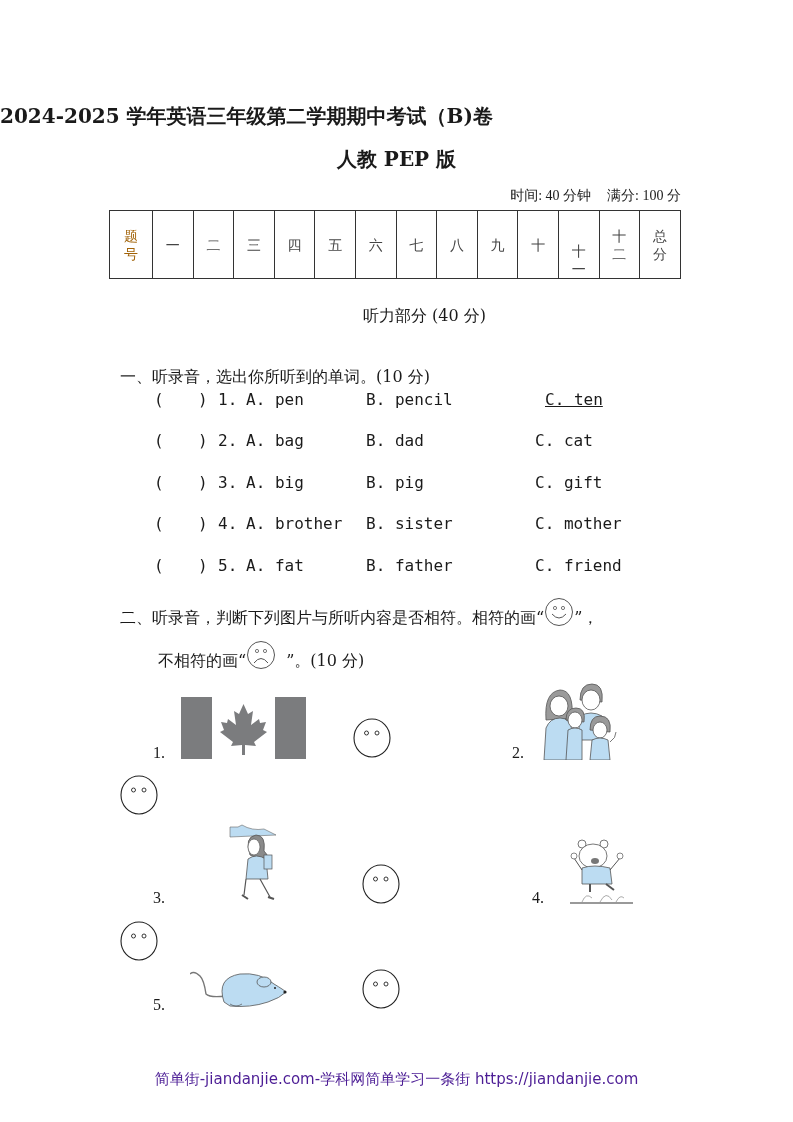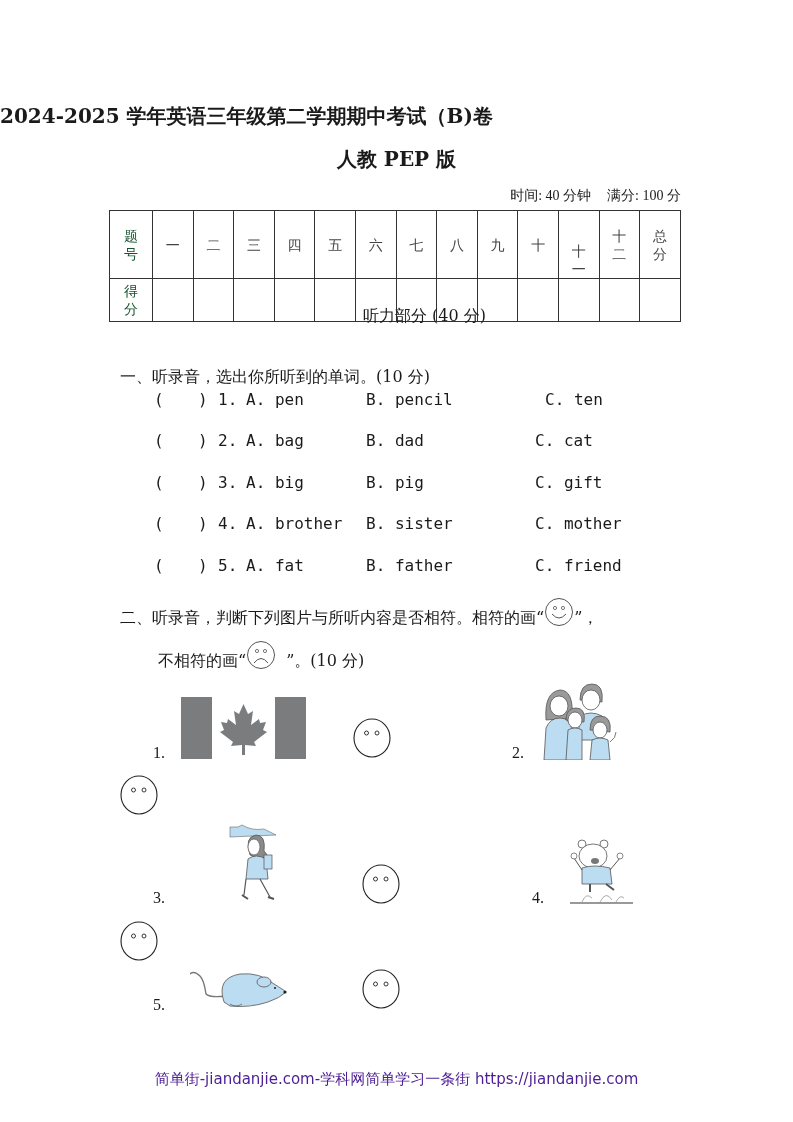--- a/index.html
+++ b/index.html
@@ -11,21 +11,21 @@
   .subtitle { left: 0; width: 793px; top: 146px; text-align: center; font-size: 20px; font-weight: bold;
               font-family: "DejaVu Serif", "Liberation Serif", serif; }
   .meta { right: 112px; top: 187px; font-size: 14px; font-family: "Liberation Serif", "DejaVu Serif", serif; }
   .meta span + span { margin-left: 16px; }
 
   table.score { position: absolute; left: 109px; top: 210px; border-collapse: collapse; table-layout: fixed; }
   table.score td { border: 1px solid #333; text-align: center; vertical-align: middle; font-size: 14px;
                    color: #444; padding: 0; line-height: 18px; font-family: "DejaVu Sans", sans-serif; }
   table.score tr.r1 td { height: 41px; }
   table.score tr.r2 td { height: 42px; }
-  table.score td.c0 { width: 42px; color: #14532d; }
+  table.score td.c0 { width: 42px; color: #a16207; }
   table.score td.cn { width: 39.6px; }
 
   .section-label { left: 0; width: 793px; top: 306px; text-align: center; font-size: 16px; margin-left: 28px; }
   .q-heading { left: 120px; font-size: 16px; }
   .q1-head { top: 347px; margin-top: 20px; }
 
   .mc-row { left: 154px; font-size: 16px; font-family: "DejaVu Sans Mono", "Liberation Mono", monospace; height: 24px; }
   .mc-row span { position: absolute; white-space: pre; top: 0; }
   .mc-row .paren { left: 0; }
   .mc-row .paren-r { left: 44px; }
@@ -66,49 +66,33 @@
     <td class="cn">五</td>
     <td class="cn">六</td>
     <td class="cn">七</td>
     <td class="cn">八</td>
     <td class="cn">九</td>
     <td class="cn">十</td>
     <td class="cn"><span style="display:inline-block;width:16px;word-break:break-all;margin-top:31px;">十一</span></td>
     <td class="cn"><span style="display:inline-block;width:16px;word-break:break-all;">十二</span></td>
     <td class="cn"><span style="display:inline-block;width:16px;word-break:break-all;">总分</span></td>
   </tr>
-  <tr class="r2">
-    <td class="c0"><span style="display:inline-block;width:16px;word-break:break-all;">得分</span></td>
-    <td class="cn"></td>
-    <td class="cn"></td>
-    <td class="cn"></td>
-    <td class="cn"></td>
-    <td class="cn"></td>
-    <td class="cn"></td>
-    <td class="cn"></td>
-    <td class="cn"></td>
-    <td class="cn"></td>
-    <td class="cn"></td>
-    <td class="cn"></td>
-    <td class="cn"></td>
-    <td class="cn"></td>
-  </tr>
 </tbody>
   </table>
 
 <div class="abs section-label">听力部分 (40 分)</div>
 <div class="abs q-heading q1-head">一、听录音，选出你所听到的单词。(10 分)</div>
 
 <div class="abs mc-row" style="top:390px;">
   <span class="paren">(</span>
   <span class="paren-r">)</span>
   <span class="num">1.</span>
   <span class="optA">A. pen</span>
   <span class="optB">B. pencil</span>
-  <span class="optC" style="left:391px;">C. ten</span>
+  <span class="optC" style="left:391px;text-decoration:underline;">C. ten</span>
 </div>
 <div class="abs mc-row" style="top:431px;">
   <span class="paren">(</span>
   <span class="paren-r">)</span>
   <span class="num">2.</span>
   <span class="optA">A. bag</span>
   <span class="optB">B. dad</span>
   <span class="optC">C. cat</span>
 </div>
 <div class="abs mc-row" style="top:473px;">

